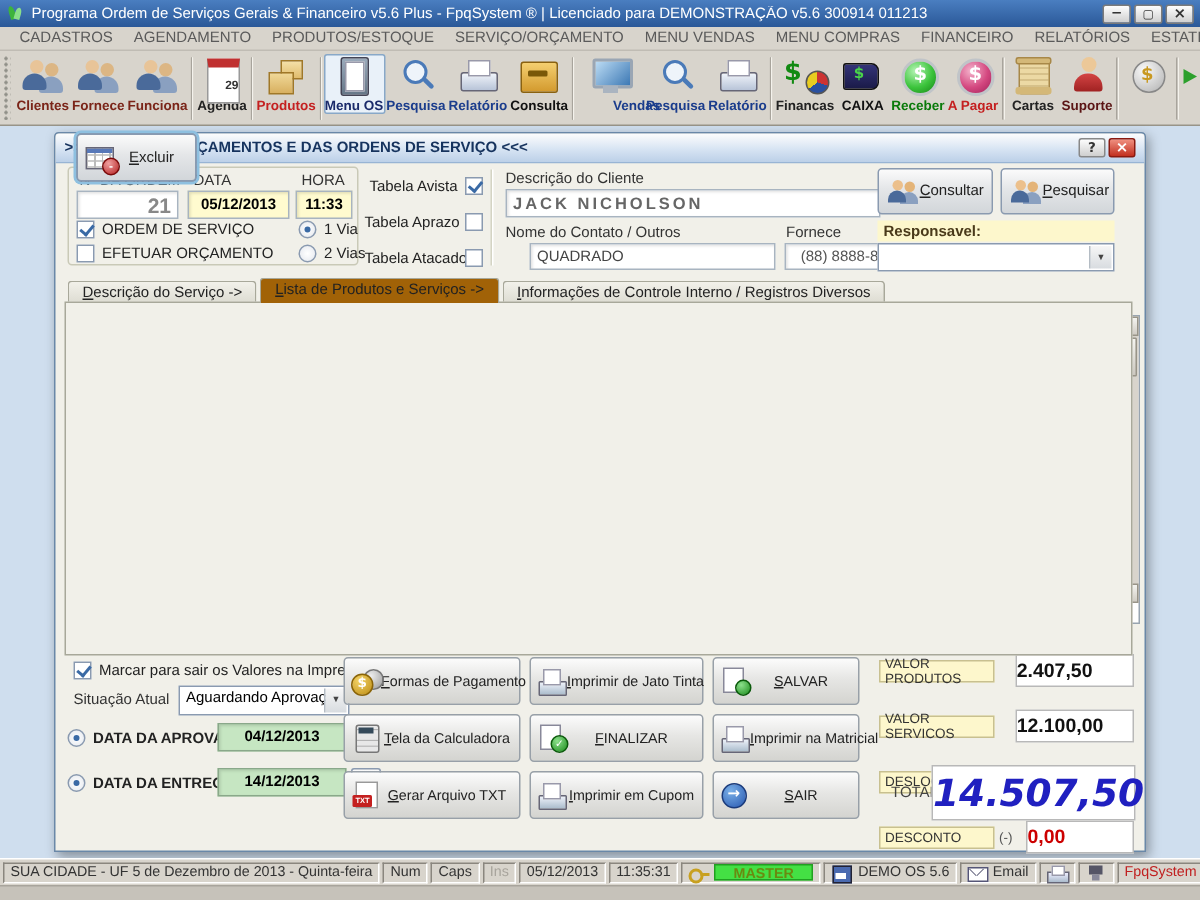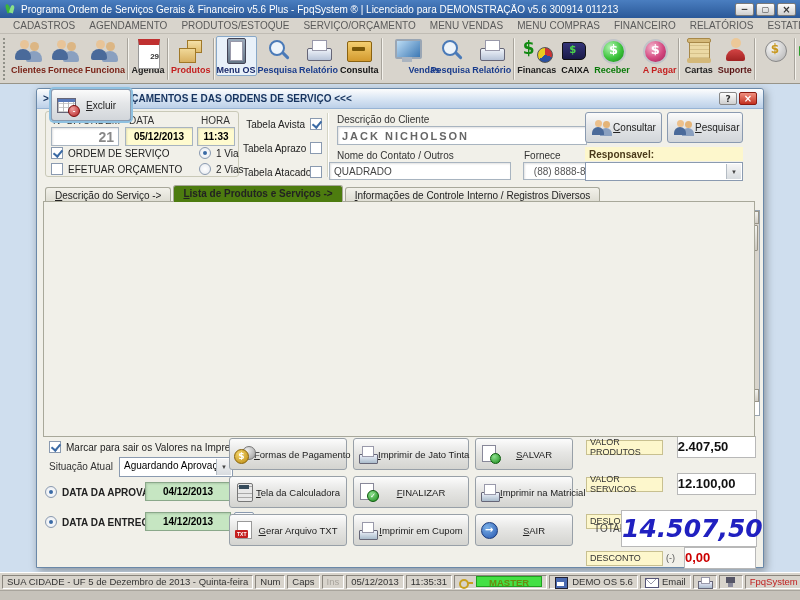--- a/index.html
+++ b/index.html
@@ -95,21 +95,21 @@
   .dd{position:absolute;background:#fff;border:1px solid #8a9ab0}
   .dd .ddtxt{font-size:10px;padding:2px 18px 0 4px;display:block;white-space:nowrap;overflow:hidden}
   .dd .ddbtn{position:absolute;right:1px;top:1px;bottom:1px;width:15px;background:linear-gradient(#f6f6f6,#d8dce0);border-left:1px solid #b4bcc4;color:#444;font-size:6px;display:flex;align-items:center;justify-content:center}
   .dd .ddbtn::after{content:"▼"}
   .resp-strip{position:absolute;background:#fdf7cc;font-size:10px;font-weight:bold;color:#4a3a1a;display:flex;align-items:center;padding:0 4px}
 
   
   .tabs{position:absolute;left:8px;top:94px;display:flex;align-items:flex-end;height:19px}
   .tab{border:1px solid #a8a89a;border-bottom:none;border-radius:3px 3px 0 0;background:linear-gradient(#f2f1ea,#dddcd2);padding:2px 9px 1px;margin-right:2px;font-size:10px;color:#222;white-space:nowrap}
   .tab::first-letter{text-decoration:underline}
-  .tab.active{background:#4d7c0f;padding-bottom:3px;position:relative;z-index:3;font-weight:bold}
+  .tab.active{background:#a16207;padding-bottom:3px;position:relative;z-index:3;font-weight:normal}
   .panel{position:absolute;left:6px;top:112px;width:712px;height:236px;border:1px solid #a8a89a;background:#f1f0e9;z-index:1}
 
   .side-btn{position:absolute;width:80px;height:32px;left:14px}
   .side-btn.focus{box-shadow:0 0 0 2px #8ec0e0;border-color:#4a84b4}
   .sbico{position:relative;width:20px;height:17px;flex:none}
   .sbico::before{content:"";position:absolute;left:0;top:1px;width:17px;height:13px;background:linear-gradient(#5878b8 0 3px,transparent 3px),repeating-linear-gradient(90deg,#bbb 0 1px,transparent 1px 5px),repeating-linear-gradient(0deg,#ccc 0 1px,transparent 1px 4px),#fff;border:1px solid #667}
   .sbico::after{position:absolute;right:-3px;bottom:-3px;width:10px;height:10px;border-radius:50%;color:#fff;font:bold 8px/10px "Liberation Sans",sans-serif;text-align:center}
   .g-plus::after{content:"+";background:radial-gradient(circle at 35% 30%,#8ce08c,#1c8c1c);border:1px solid #0a5a0a}
   .g-minus::after{content:"-";background:radial-gradient(circle at 35% 30%,#f0a0a0,#b42020);border:1px solid #7a0a0a}
   .g-edit::before{background:linear-gradient(transparent 0 5px,#e8c860 5px 8px,transparent 8px),repeating-linear-gradient(90deg,#bbb 0 1px,transparent 1px 5px),repeating-linear-gradient(0deg,#ccc 0 1px,transparent 1px 4px),#fff}
@@ -309,21 +309,21 @@
       <span class="tlabel" style="color: rgb(17, 17, 17);">CAIXA</span>
     </div>
 
     <div class="tbtn">
       <span class="tico i-money-green"></span>
       <span class="tlabel" style="color: rgb(10, 122, 10);">Receber</span>
     </div>
 
     <div class="tbtn">
       <span class="tico i-money-red"></span>
-      <span class="tlabel" style="color: rgb(196, 32, 32); margin-left: 11px;">A Pagar</span>
+      <span class="tlabel" style="color: rgb(196, 32, 32);">A Pagar</span>
     </div>
 
     <div class="tbtn sep">
       
       
     </div>
 
     <div class="tbtn">
       <span class="tico i-scroll"></span>
       <span class="tlabel" style="color: rgb(34, 34, 34);">Cartas</span>
@@ -398,21 +398,21 @@
     </div>
     <div class="ckrow" style="left:206px;top:77px">
       <span style="width:62px;text-align:right">Tabela Atacado</span>
         <span class="cb"></span>
     </div>
     <div class="vdiv" style="left:290px;top:24px;height:64px"></div>
 
     <span class="lbl" style="left:300px;top:25px">Descrição do Cliente</span>
     <div class="field" style="left:300px;top:37px;width:250px;height:19px;font-weight:bold;font-size:11px;letter-spacing:2px;color:#666">JACK NICHOLSON</div>
     <span class="lbl" style="left:300px;top:61px">Nome do Contato / Outros</span>
-    <div class="field" style="left:292px;top:73px;width:182px;height:18px;color:#444">QUADRADO</div>
+    <div class="field" style="left:316px;top:73px;width:164px;height:18px;color:#444">QUADRADO</div>
     <span class="lbl" style="left:487px;top:61px">Fornece</span>
     <div class="field" style="left:486px;top:73px;width:90px;height:18px;justify-content:center;color:#555">(88) 8888-8888</div>
     <div class="resp-strip" style="left:548px;top:58px;width:158px;height:14px">Responsavel:</div>
     <div class="dd" style="left:548px;top:73px;width:158px;height:19px">
       <span class="ddtxt"></span>
       <span class="ddbtn"></span>
     </div>
     <div class="win-btn" style="left:548px;top:23px;width:77px;height:31px">
       <span class="b-people"></span>
       <span class="lbl-b">Consultar</span>

